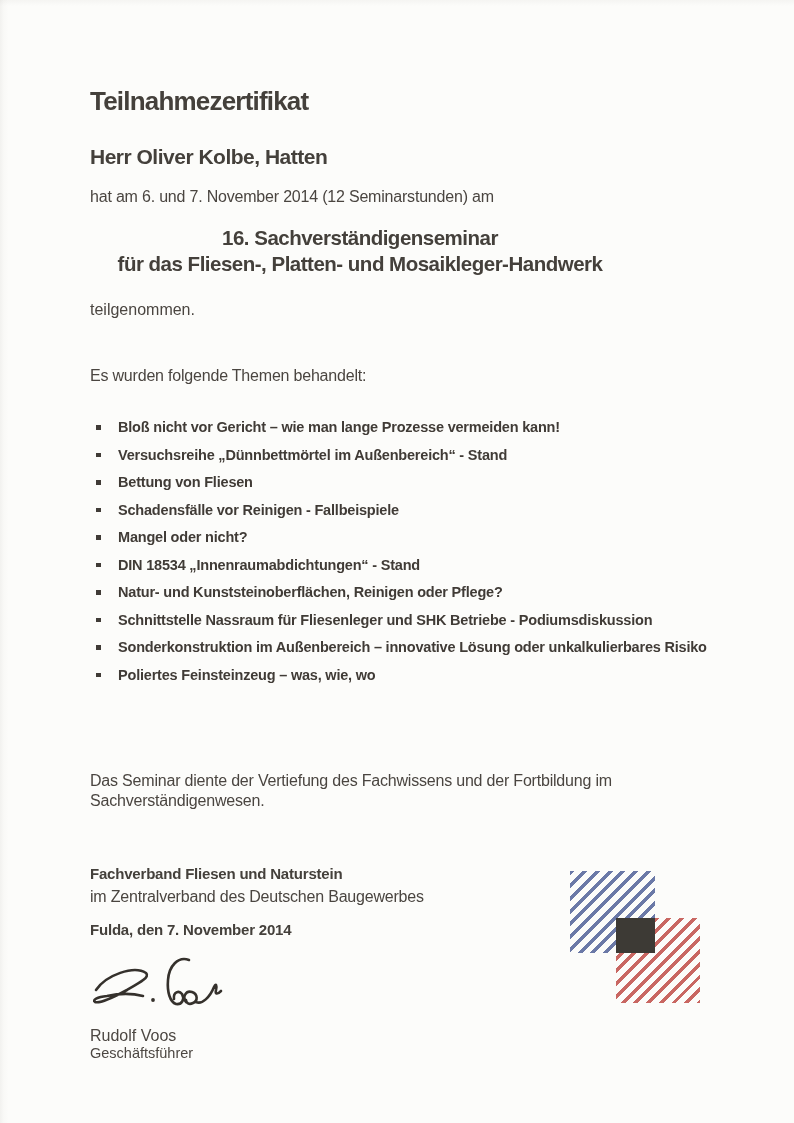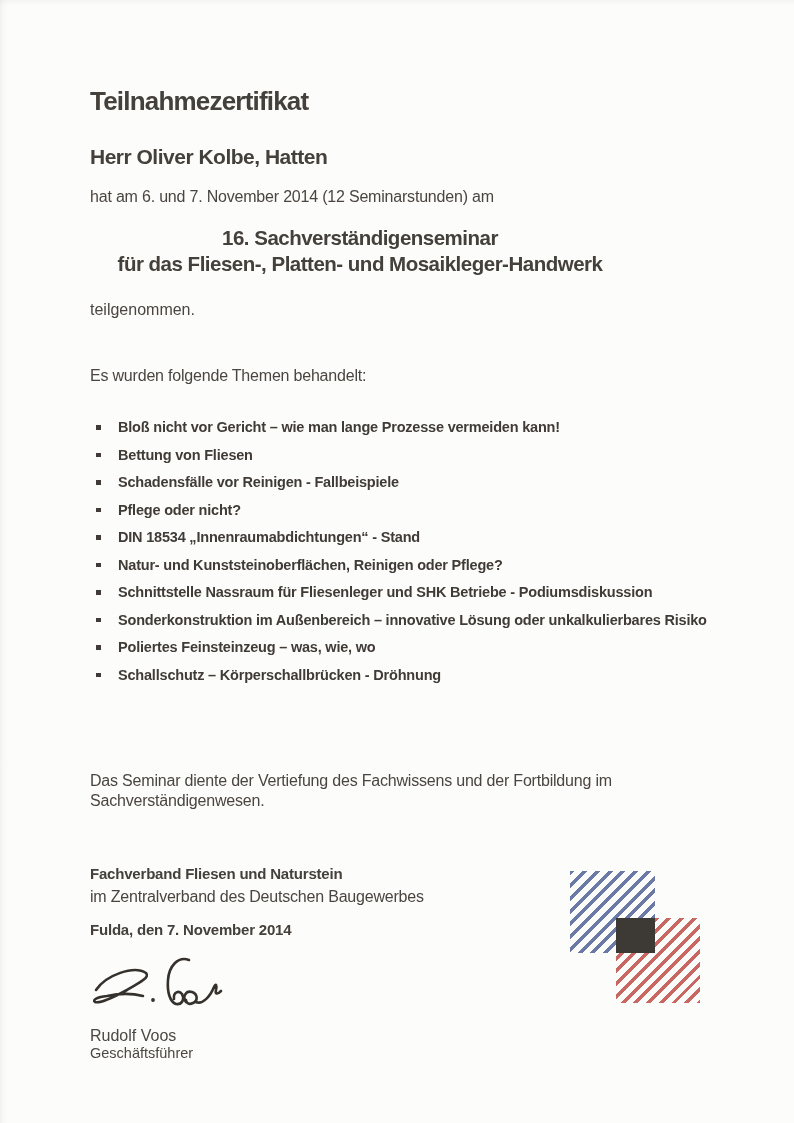--- a/index.html
+++ b/index.html
@@ -117,29 +117,29 @@
     <div>16. Sachverständigenseminar</div>
     <div>für das Fliesen-, Platten- und Mosaikleger-Handwerk</div>
   </div>
 
   <p class="abs participation">teilgenommen.</p>
 
   <p class="abs topics-heading">Es wurden folgende Themen behandelt:</p>
 
   <ul class="abs topics">
     <li>Bloß nicht vor Gericht – wie man lange Prozesse vermeiden kann!</li>
+    <li>Versuchsreihe „Dünnbettmörtel im Außenbereich“ - Stand</li>
     <li>Bettung von Fliesen</li>
     <li>Schadensfälle vor Reinigen - Fallbeispiele</li>
-    <li>Pflege oder nicht?</li>
+    <li>Mangel oder nicht?</li>
     <li>DIN 18534 „Innenraumabdichtungen“ - Stand</li>
     <li>Natur- und Kunststeinoberflächen, Reinigen oder Pflege?</li>
     <li>Schnittstelle Nassraum für Fliesenleger und SHK Betriebe - Podiumsdiskussion</li>
     <li>Sonderkonstruktion im Außenbereich – innovative Lösung oder unkalkulierbares Risiko</li>
     <li>Poliertes Feinsteinzeug – was, wie, wo</li>
-    <li>Schallschutz – Körperschallbrücken - Dröhnung</li>
   </ul>
 
   <div class="abs closing">
     <div>Das Seminar diente der Vertiefung des Fachwissens und der Fortbildung im</div>
     <div>Sachverständigenwesen.</div>
   </div>
 
   <p class="abs org-name">Fachverband Fliesen und Naturstein</p>
   <p class="abs org-parent">im Zentralverband des Deutschen Baugewerbes</p>
 

